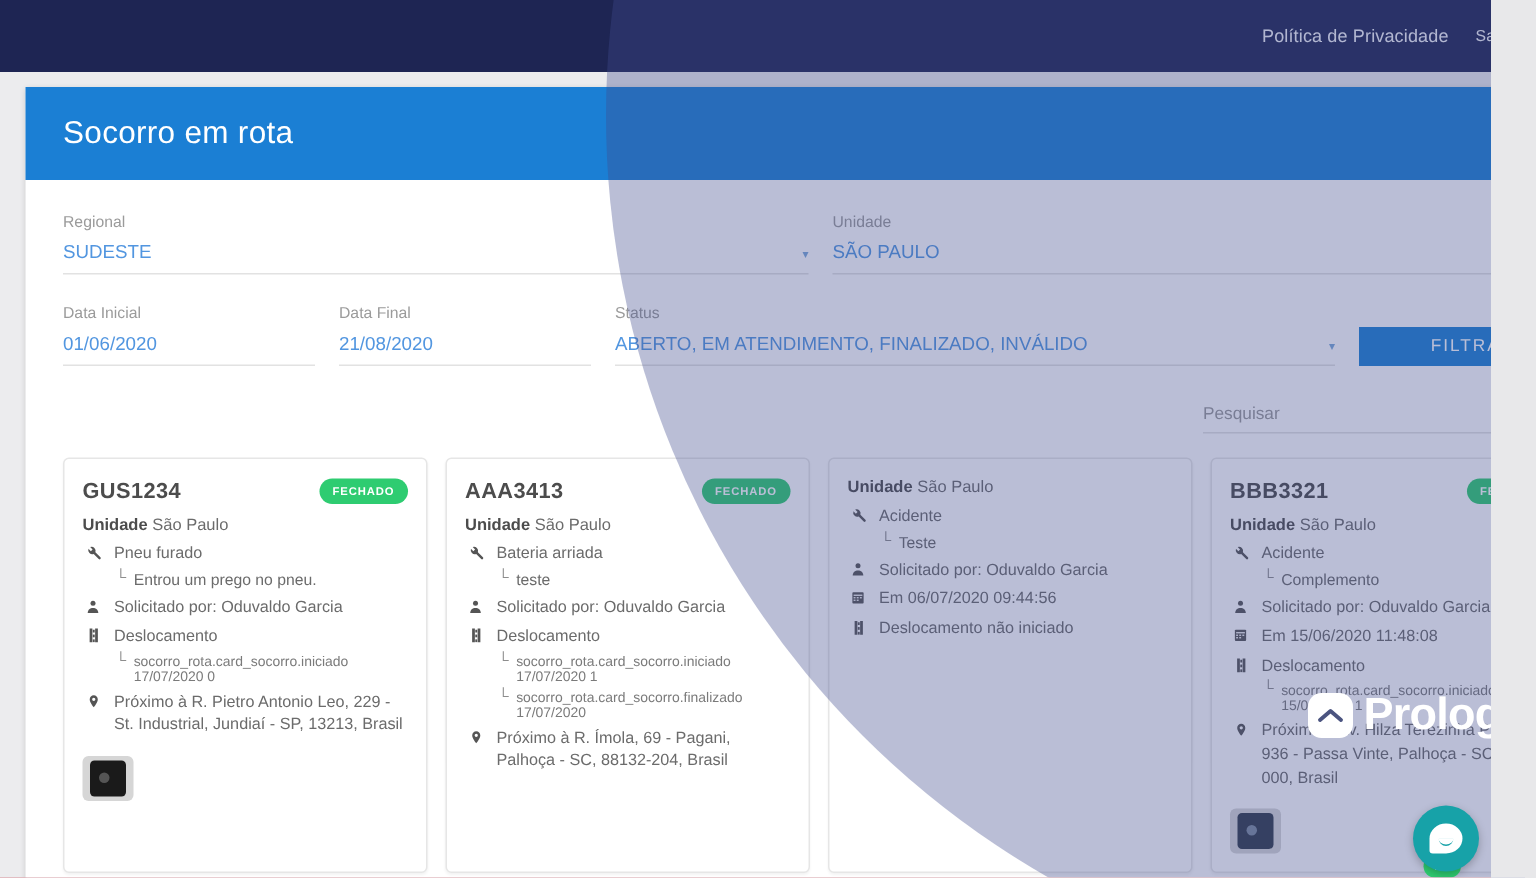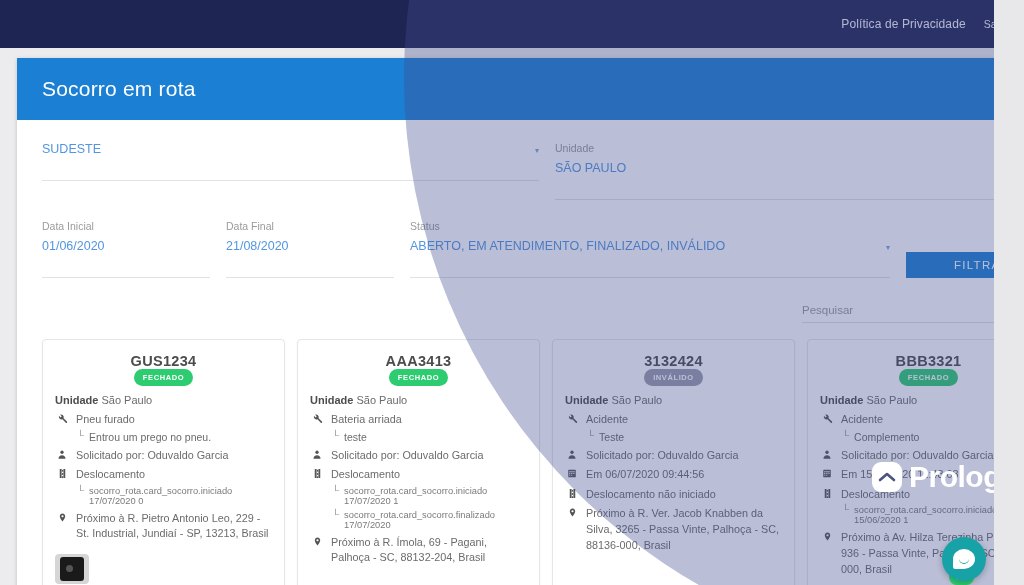--- a/index.html
+++ b/index.html
@@ -42,21 +42,21 @@
     display: flex; align-items: center; padding-left: 25px;
   }
   #titlebar .title { color:#fff; font-size: 21px; font-weight: 400; letter-spacing:.2px; }
 
   
   #filters { padding: 22px 25px 0 25px; }
   .frow { display: flex; }
   .field { position: relative; margin-right: 0; }
   .field .lbl { font-size: 10.5px; color: #9b9b9b; margin-bottom: 7px; display:block; }
   .field .val {
-    font-size: 12.5px; color: #5296e0; padding-bottom: 24px;
+    font-size: 12.5px; color: #5296e0; padding-bottom: 7px;
     border-bottom: 1px solid #e2e2e2; display:flex; align-items:flex-end;
     justify-content: space-between; cursor: pointer; white-space:nowrap;
   }
   .field .val.plain { color:#5296e0; }
   .caret { color:#7aa8d8; font-size: 8px; margin-left:6px; padding-bottom:1px;}
   .f-regional { width: 497px; }
   .f-unidade  { width: 497px; margin-left: 16px; }
   .f-dtini    { width: 168px; }
   .f-dtfim    { width: 168px; margin-left: 16px; }
   .f-status   { width: 480px; margin-left: 16px; }
@@ -80,21 +80,21 @@
   
   #grid {
     margin: 16px 25px 0 25px; display: grid;
     grid-template-columns: repeat(4, 243px); gap: 12px;
   }
   .card {
     background:#fff; border:1px solid #e6e6e6; border-radius:4px;
     padding: 13px 12px 12px 12px; min-height: 232px;
     box-shadow: 0 1px 2px rgba(0,0,0,.05);
   }
-  .card-head { display:flex; align-items:center; justify-content:space-between; margin-bottom:8px;flex-direction:column; }
+  .card-head { display:flex; align-items:center; justify-content:space-between; margin-bottom:8px; }
   .plate { font-size: 14.5px; font-weight: bold; color:#4c4c4c; letter-spacing:.3px; }
   .badge {
     font-size: 7.5px; font-weight:bold; letter-spacing:.6px; color:#fff;
     border-radius: 10px; padding: 4px 9px; white-space:nowrap;
   }
   .badge.fechado      { background:#2ecc71; }
   .badge.invalido     { background:#9b9bab; }
 
   .unidade { font-size:11px; color:#6b6b6b; margin-bottom:6px; }
   .unidade b { color:#4c4c4c; }
@@ -160,20 +160,21 @@
   <div id="shell">
     <div id="panel">
 
       <div id="titlebar">
         <span class="title">Socorro em rota</span>
       </div>
 
       <div id="filters">
         <div class="frow">
           <div class="field f-regional">
+            <span class="lbl">Regional</span>
             <span class="val">
               <span>SUDESTE</span>
               <span class="caret">▾</span>
             </span>
           </div>
           <div class="field f-unidade">
             <span class="lbl">Unidade</span>
             <span class="val">
               <span>SÃO PAULO</span>
 
@@ -314,24 +315,20 @@
             <div class="line">
               <span class="ico">
                 <svg width="9" height="11" viewBox="0 0 24 24">
                   <path fill="#555" d="M12 1.5c-4 0-7.2 3.2-7.2 7.2C4.8 14.4 12 22.5 12 22.5s7.2-8.1 7.2-13.8c0-4-3.2-7.2-7.2-7.2zm0 10a2.9 2.9 0 1 1 0-5.8 2.9 2.9 0 0 1 0 5.8z"></path>
                 </svg>
               </span>
               <span class="addr">Próximo à R. Ímola, 69 - Pagani, Palhoça - SC, 88132-204, Brasil</span>
             </div>
           </div>
           <div class="card">
-            <div class="card-head">
-              <span class="plate">3132424</span>
-              <span class="badge invalido">INVÁLIDO</span>
-            </div>
             <div class="unidade"><b>Unidade</b> São Paulo</div>
             <div class="line ">
               <span class="ico">
                 <svg width="11" height="11" viewBox="0 0 24 24">
                   <path fill="#555" d="M21.7 18.6l-7.3-7.3a6 6 0 0 0-7.6-7.6l3.5 3.5-2.5 2.5L4.3 6.2a6 6 0 0 0 7.6 7.6l7.3 7.3a1.6 1.6 0 0 0 2.5-2.5z"></path>
                 </svg>
               </span>
               <span>Acidente</span>
             </div>
             <div class="sub lg">
@@ -364,28 +361,20 @@
             <div class="line ">
               <span class="ico">
                 <svg width="11" height="11" viewBox="0 0 24 24">
                   <path fill="#555" d="M6 2h4v20H6zM14 2h4v20h-4z"></path>
                   <rect x="10.6" y="4" width="2.8" height="4" fill="#555"></rect>
                   <rect x="10.6" y="11" width="2.8" height="4" fill="#555"></rect>
                   <rect x="10.6" y="18" width="2.8" height="4" fill="#555"></rect>
                 </svg>
               </span>
               <span>Deslocamento não iniciado</span>
-            </div>
-            <div class="line">
-              <span class="ico">
-                <svg width="9" height="11" viewBox="0 0 24 24">
-                  <path fill="#555" d="M12 1.5c-4 0-7.2 3.2-7.2 7.2C4.8 14.4 12 22.5 12 22.5s7.2-8.1 7.2-13.8c0-4-3.2-7.2-7.2-7.2zm0 10a2.9 2.9 0 1 1 0-5.8 2.9 2.9 0 0 1 0 5.8z"></path>
-                </svg>
-              </span>
-              <span class="addr">Próximo à R. Ver. Jacob Knabben da Silva, 3265 - Passa Vinte, Palhoça - SC, 88136-000, Brasil</span>
             </div>
           </div>
           <div class="card">
             <div class="card-head">
               <span class="plate">BBB3321</span>
               <span class="badge fechado">FECHADO</span>
             </div>
             <div class="unidade"><b>Unidade</b> São Paulo</div>
             <div class="line ">
               <span class="ico">

